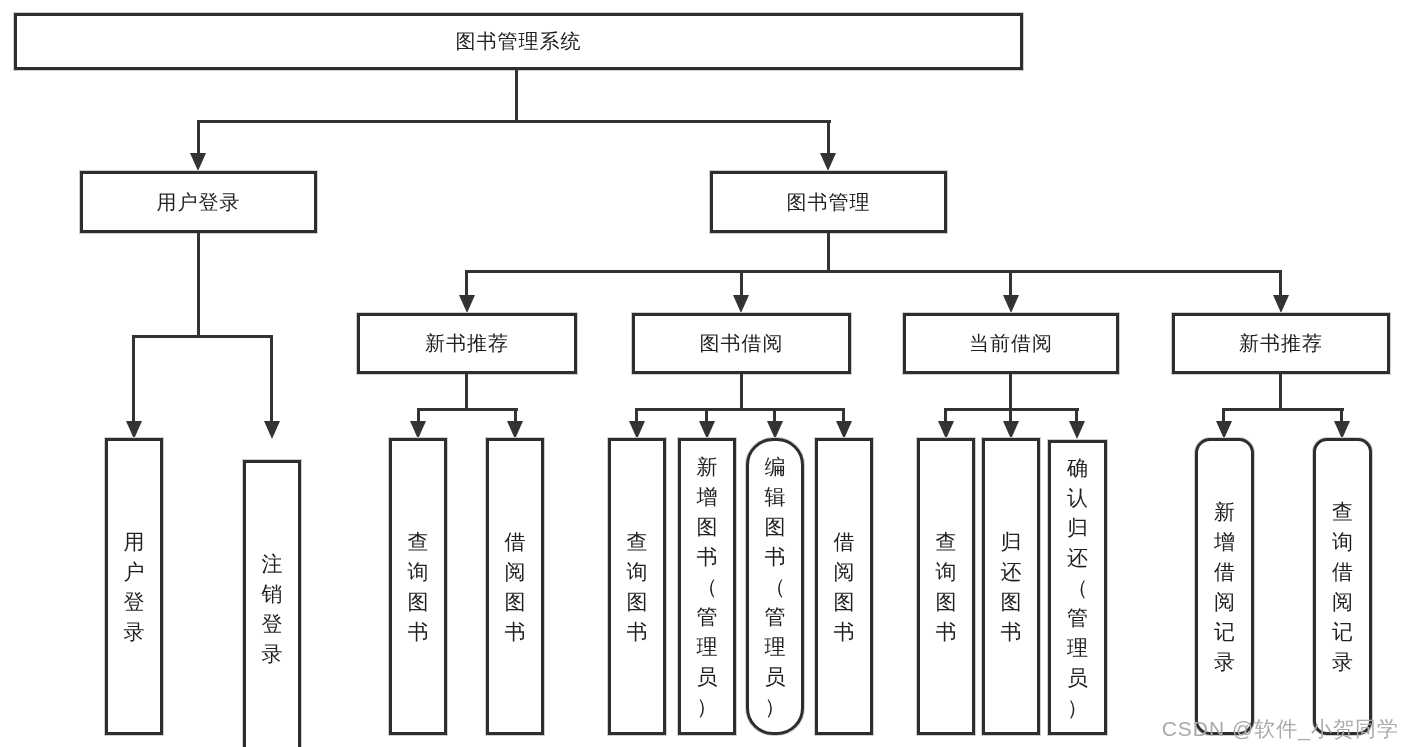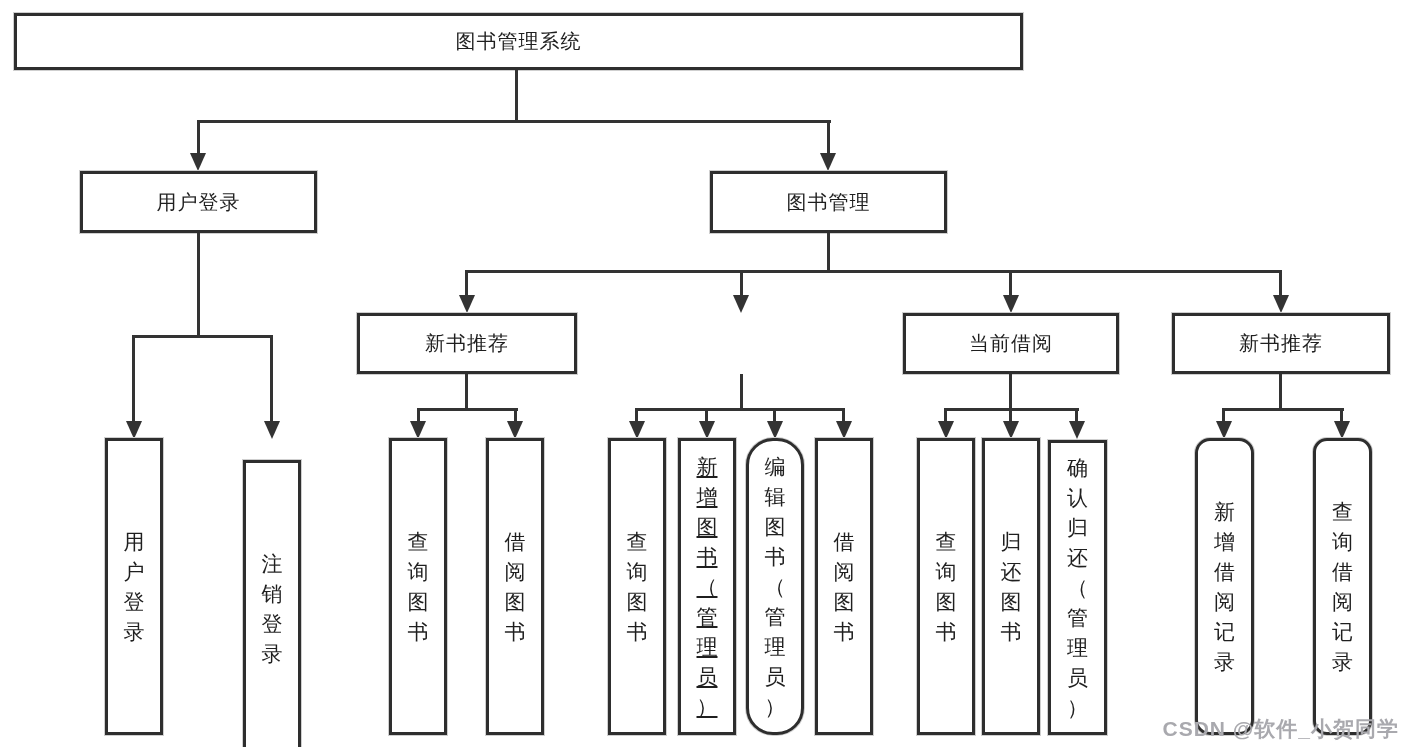--- a/index.html
+++ b/index.html
@@ -58,21 +58,20 @@
   }
   .watermark {
     position: absolute;
     right: 6px;
     bottom: 4px;
     font-size: 21px;
     color: #a9a9ae;
     letter-spacing: 1px;
     z-index: 5;
     white-space: nowrap;
-    font-weight: bold;
   }
 </style>
 </head>
 <body>
 
 <div class="canvas">
 
   <div class="box" style="left:14px; top:13px; width:1009px; height:57px;">图书管理系统</div>
 
   <div class="vline" style="left:515px; top:70px; height:52px;"></div>
@@ -97,20 +96,21 @@
   <div class="vline" style="left:465px; top:270px; height:28px;"></div>
   <div class="arrow" style="left:459px; top:295px;"></div>
   <div class="vline" style="left:740px; top:270px; height:28px;"></div>
   <div class="arrow" style="left:733px; top:295px;"></div>
   <div class="vline" style="left:1009px; top:270px; height:28px;"></div>
   <div class="arrow" style="left:1003px; top:295px;"></div>
   <div class="vline" style="left:1279px; top:270px; height:28px;"></div>
   <div class="arrow" style="left:1273px; top:295px;"></div>
 
   <div class="box" style="left:357px; top:313px; width:220px; height:61px;">新书推荐</div>
+  <div class="box" style="left:632px; top:313px; width:219px; height:61px;">图书借阅</div>
   <div class="box" style="left:903px; top:313px; width:216px; height:61px;">当前借阅</div>
   <div class="box" style="left:1172px; top:313px; width:218px; height:61px;">新书推荐</div>
 
   <div class="vline" style="left:465px; top:374px; height:36px;"></div>
   <div class="hline" style="left:417px; top:408px; width:101px;"></div>
   <div class="vline" style="left:417px; top:408px; height:16px;"></div>
   <div class="arrow" style="left:410px; top:421px;"></div>
   <div class="vline" style="left:514px; top:408px; height:16px;"></div>
   <div class="arrow" style="left:507px; top:421px;"></div>
 
@@ -151,21 +151,21 @@
   <div class="box leaf" style="left:389px; top:438px; width:58px; height:297px;">
     <div class="vtext">查询图书</div>
   </div>
   <div class="box leaf" style="left:486px; top:438px; width:58px; height:297px;">
     <div class="vtext">借阅图书</div>
   </div>
 
   <div class="box leaf" style="left:608px; top:438px; width:58px; height:297px;">
     <div class="vtext">查询图书</div>
   </div>
-  <div class="box leaf" style="left:678px; top:438px; width:58px; height:297px;text-decoration:underline;">
+  <div class="box leaf" style="left:678px; top:438px; width:58px; height:297px;">
     <div class="vtext">新增图书（管理员）</div>
   </div>
   <div class="box leaf" style="left:746px; top:438px; width:58px; height:297px;border-radius:27px;">
     <div class="vtext">编辑图书（管理员）</div>
   </div>
   <div class="box leaf" style="left:815px; top:438px; width:58px; height:297px;">
     <div class="vtext">借阅图书</div>
   </div>
 
   <div class="box leaf" style="left:917px; top:438px; width:58px; height:297px;">

